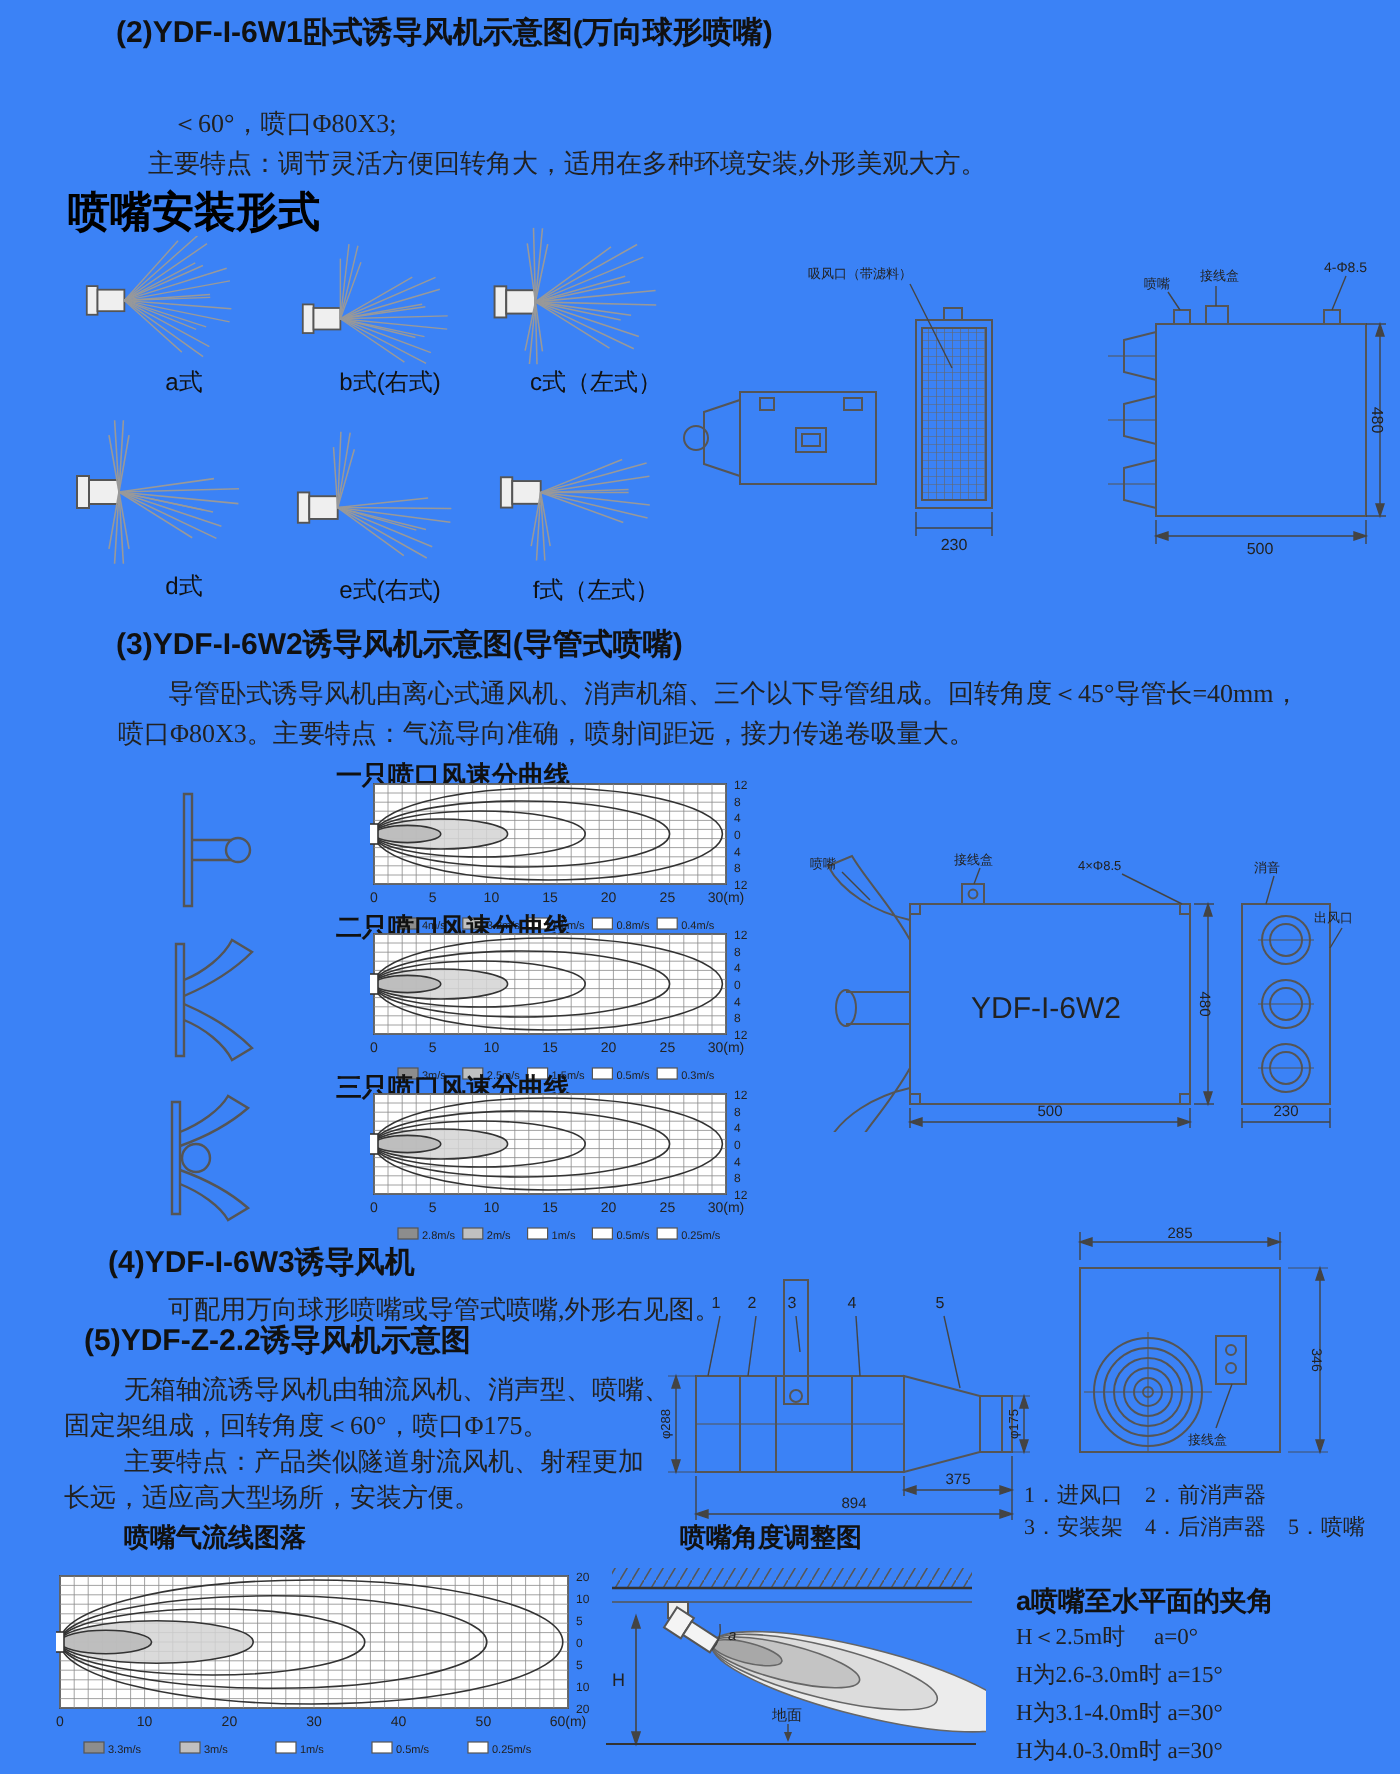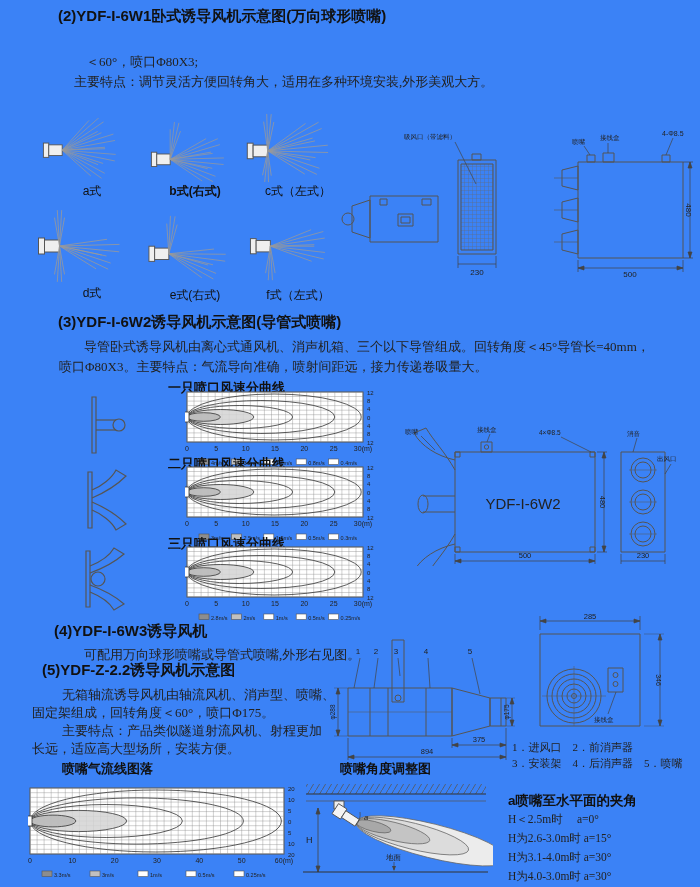--- a/index.html
+++ b/index.html
@@ -19,20 +19,21 @@
 </style>
 </head>
 <body>
 
 <div id="page">
 
   <div class="abs h" style="left:58px;top:7px;">(2)YDF-I-6W1卧式诱导风机示意图(万向球形喷嘴)</div>
   <div class="abs body-t" style="left:86px;top:52px;">＜60°，喷口Φ80X3;</div>
   <div class="abs body-t" style="left:74px;top:72px;">主要特点：调节灵活方便回转角大，适用在多种环境安装,外形美观大方。</div>
 
+  <div class="abs big-h" style="left:34px;top:92px;">喷嘴安装形式</div>
 
   <div class="abs" style="left:30px;top:118px;width:110px;height:68px;"><svg width="110px" height="68px" viewBox="0 0 105 76">
         <g fill="#efefef" stroke="#555" stroke-width="1">
           <rect x="6" y="28" width="6" height="16"></rect>
           <rect x="12" y="30" width="15" height="12"></rect>
         </g>
         <g stroke="#999" stroke-width="0.8">
           <line x1="27" y1="36" x2="57.0" y2="2.7"></line>
           <line x1="27" y1="36" x2="68.9" y2="-1.1"></line>
           <line x1="27" y1="36" x2="73.2" y2="4.3"></line>
@@ -81,21 +82,21 @@
           <line x1="27" y1="44" x2="86.7" y2="49.8"></line>
           <line x1="27" y1="44" x2="74.0" y2="54.0"></line>
         </g>
         <g stroke="#999" stroke-width="0.8">
           <line x1="27" y1="44" x2="68.9" y2="54.5"></line>
           <line x1="27" y1="44" x2="77.6" y2="62.9"></line>
           <line x1="27" y1="44" x2="74.9" y2="68.9"></line>
           <line x1="27" y1="44" x2="62.8" y2="68.2"></line>
         </g>
       </svg></div>
-  <div class="abs spray-label" style="left:150px;top:183px;width:90px;font-weight:bold;">b式(右式)</div>
+  <div class="abs spray-label" style="left:150px;top:183px;width:90px;">b式(右式)</div>
   <div class="abs" style="left:242px;top:112px;width:105px;height:74px;"><svg width="105px" height="74px" viewBox="0 0 105 76">
         <g fill="#efefef" stroke="#555" stroke-width="1">
           <rect x="4" y="32" width="6" height="16"></rect>
           <rect x="10" y="34" width="15" height="12"></rect>
         </g>
         <g stroke="#999" stroke-width="0.8">
           <line x1="25" y1="40" x2="20.8" y2="9.9"></line>
           <line x1="25" y1="40" x2="24.0" y2="2.0"></line>
           <line x1="25" y1="40" x2="28.6" y2="2.2"></line>
           <line x1="25" y1="40" x2="31.3" y2="10.3"></line>

